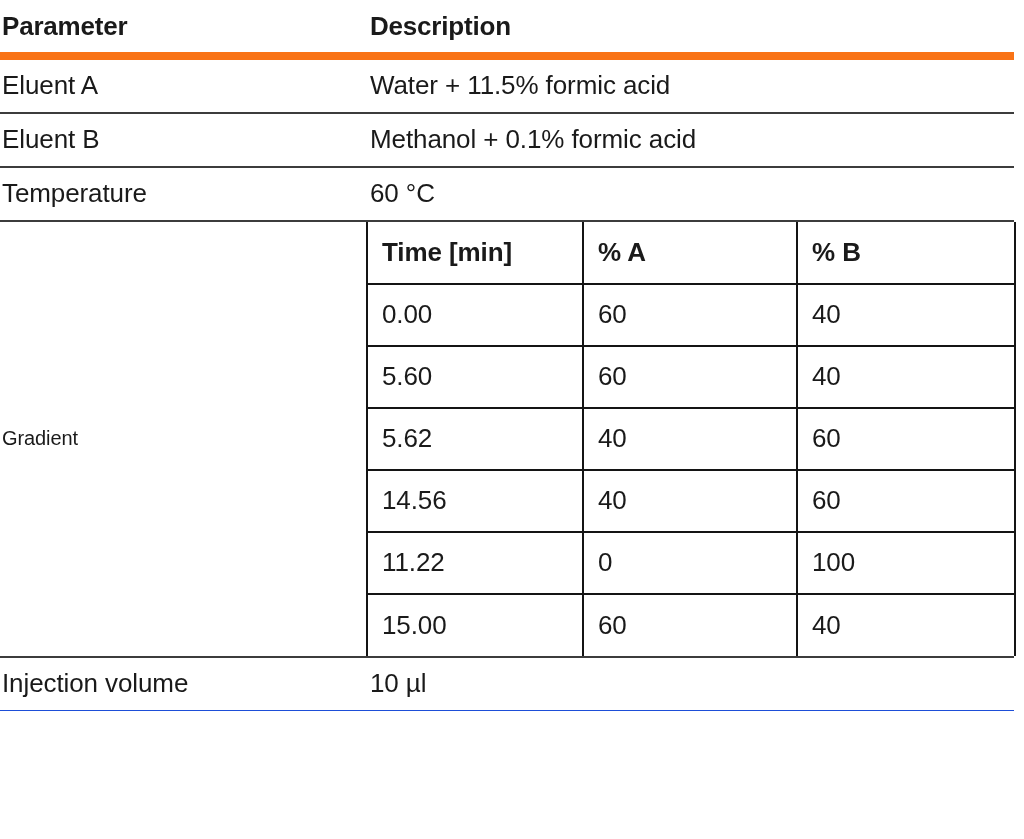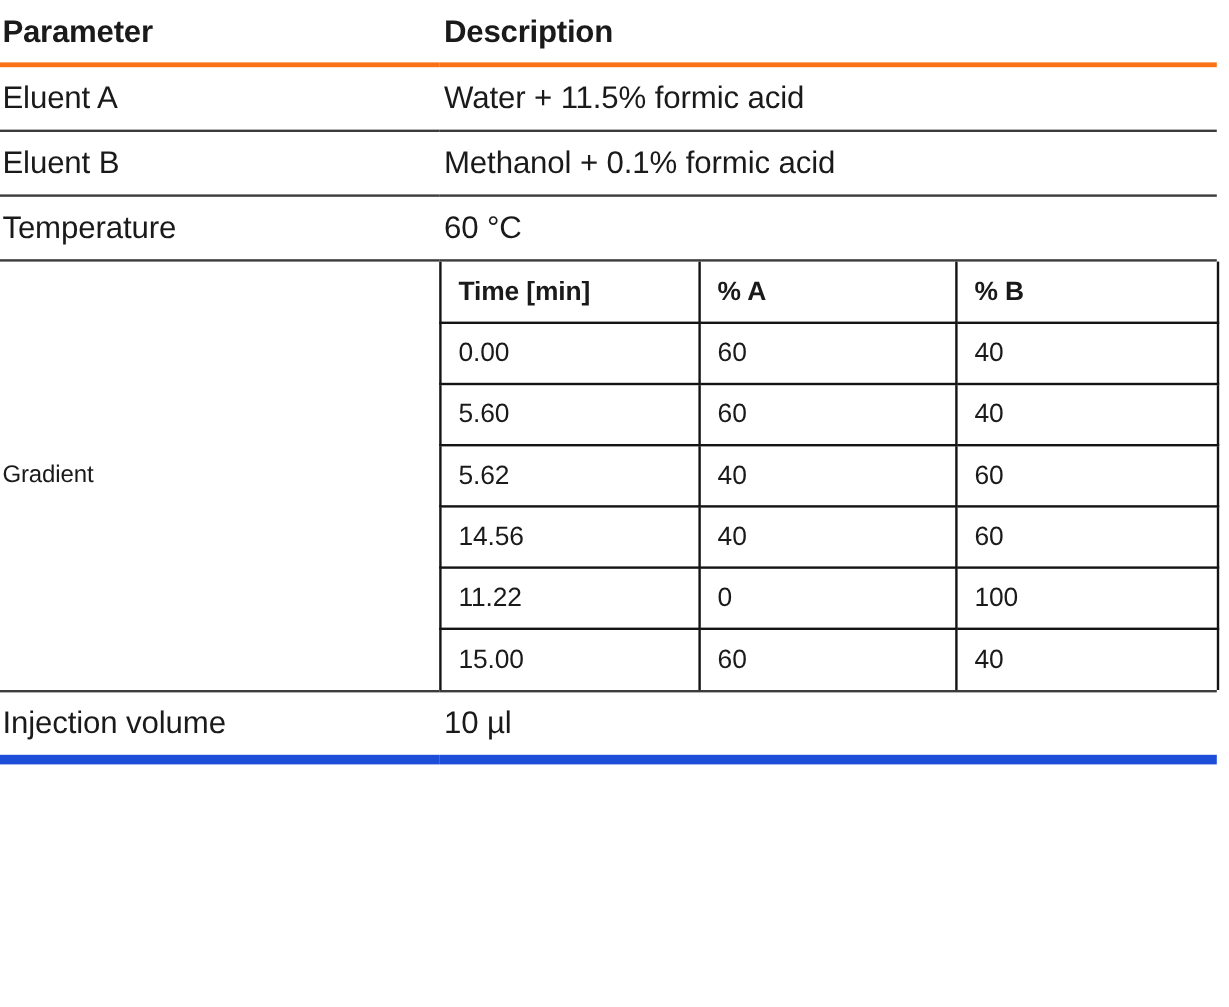--- a/index.html
+++ b/index.html
@@ -30,21 +30,21 @@
   }
   table.param-table col.c-param { width: 366px; }
   table.param-table col.c-desc  { width: 648px; }
 
   table.param-table > thead > tr > th {
     text-align: left;
     font-weight: bold;
     font-size: 26px;
     letter-spacing: -0.2px;
     padding: 12px 0 11px 2px;
-    border-bottom: 4px solid #f97316;
+    border-bottom: 8px solid #f97316;
     vertical-align: bottom;
     line-height: 1.12;
   }
   table.param-table > thead > tr > th.desc-head {
     padding-left: 4px;
   }
 
   table.param-table > tbody > tr > td {
     font-size: 26px;
     font-weight: 400;
@@ -53,21 +53,21 @@
     border-bottom: 2px solid #3c3c3c;
     vertical-align: middle;
     line-height: 1.15;
   }
   table.param-table > tbody > tr > td.desc-cell {
     padding-left: 4px;
   }
 
   
   table.param-table > tbody > tr.last-row > td {
-    border-bottom: 8px solid #1d4ed8;
+    border-bottom: 1px solid #1d4ed8;
   }
 
   
   table.param-table > tbody > tr.gradient-row > td {
     padding: 0;
     vertical-align: top;
   }
   table.param-table > tbody > tr.gradient-row > td.grad-label-cell {
     padding: 0 0 0 2px;
     vertical-align: middle;
@@ -80,24 +80,24 @@
     table-layout: fixed;
     margin: 0;
   }
   table.gradient-table col.g-time { width: 216px; }
   table.gradient-table col.g-a    { width: 214px; }
   table.gradient-table col.g-b    { width: 218px; }
 
   table.gradient-table th,
   table.gradient-table td {
     border: 2px solid #141414;
-    height: 51px;
+    height: 62px;
     box-sizing: border-box;
     padding: 0 0 0 14px;
-    font-size: 22px;
+    font-size: 26px;
     letter-spacing: -0.1px;
     text-align: left;
     vertical-align: middle;
     line-height: 1.1;
   }
   table.gradient-table th {
     font-weight: bold;
   }
   table.gradient-table td {
     font-weight: 400;

